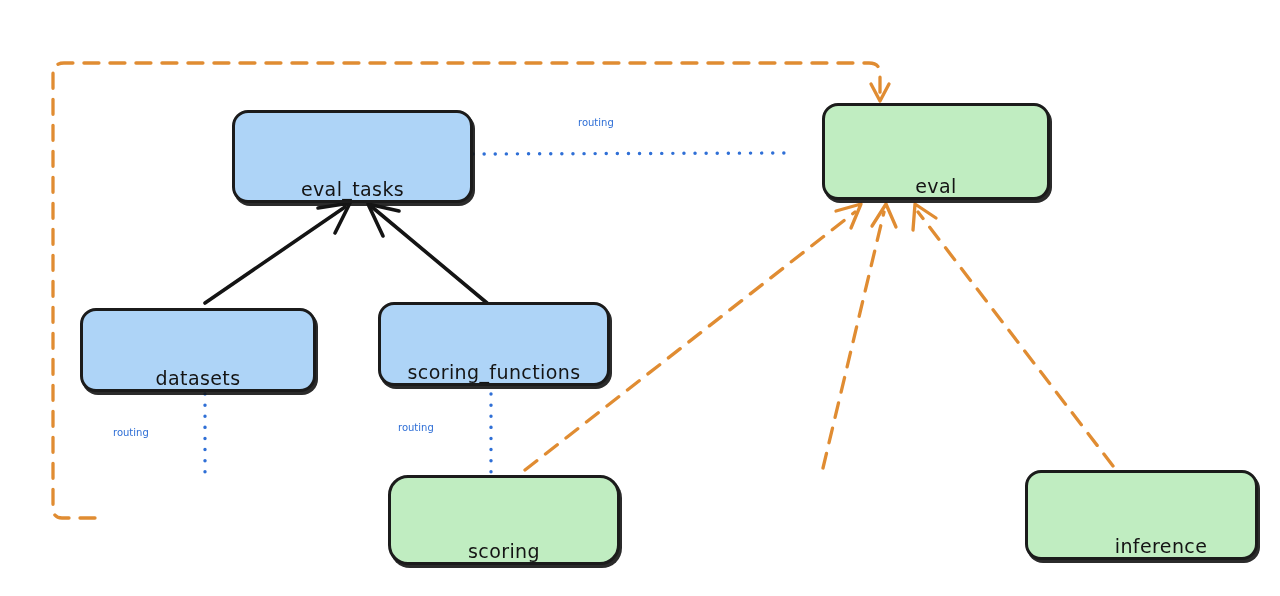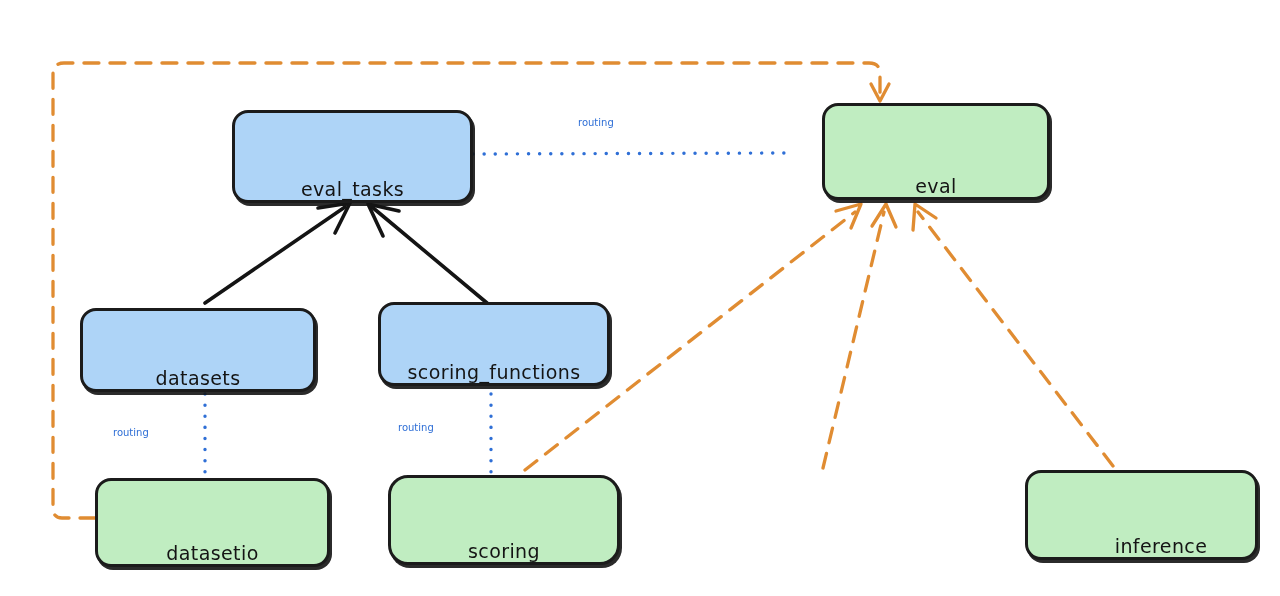--- a/index.html
+++ b/index.html
@@ -118,23 +118,20 @@
   </div>
 
   <div class="node api" style="left:80px; top:308px; width:236px; height:84px;">
     <span class="node-label">datasets</span>
   </div>
 
   <div class="node api" style="left:378px; top:302px; width:232px; height:84px;">
     <span class="node-label">scoring_functions</span>
   </div>
 
-  <div class="node provider" style="left:95px; top:478px; width:235px; height:89px;">
-    <span class="node-label">datasetio</span>
-  </div>
 
   <div class="node provider" style="left:388px; top:475px; width:232px; height:90px;border-radius:20px;">
     <span class="node-label">scoring</span>
   </div>
 
 
   <div class="node provider" style="left:1025px; top:470px; width:233px; height:90px;padding-left:39px;">
     <span class="node-label">inference</span>
   </div>
 

